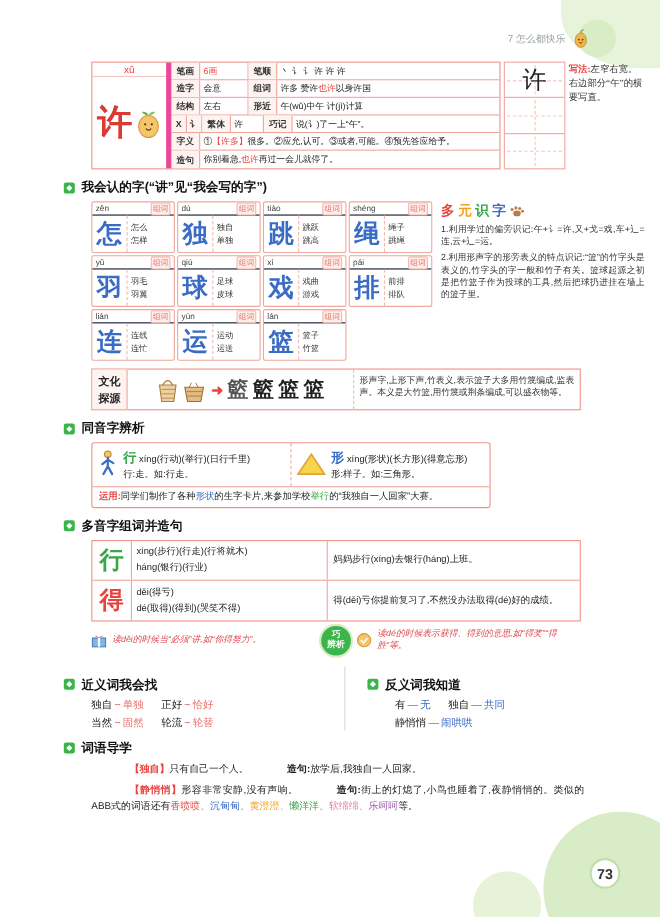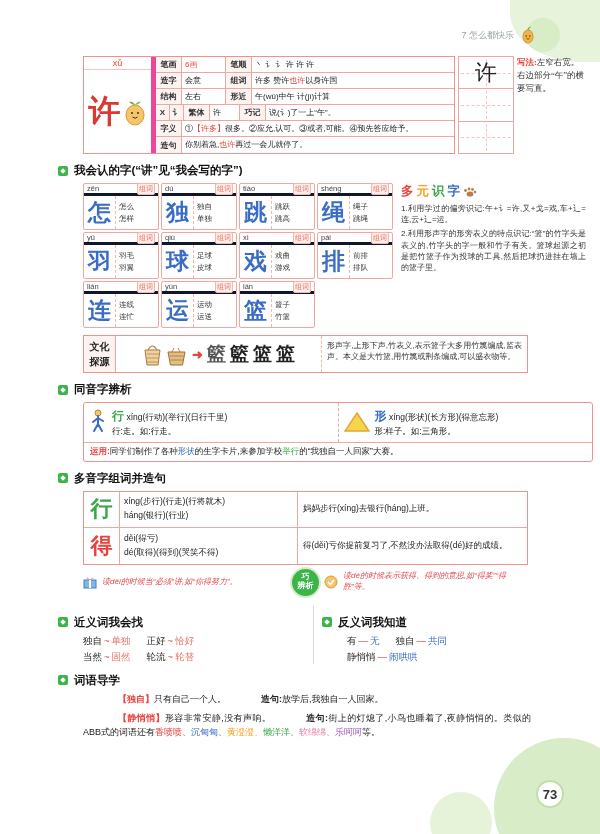--- a/index.html
+++ b/index.html
@@ -53,40 +53,40 @@
   .g-cell::before { content:""; position:absolute; left:2px; right:2px; top:50%; border-top:1px dashed #f5c5bf; }
   .g-cell::after { content:""; position:absolute; top:2px; bottom:2px; left:50%; border-left:1px dashed #f5c5bf; }
   .g-char { position:relative; z-index:1; }
   .hz-xiefa { width:70px; flex:none; font-size:8.5px; line-height:1.5; color:#333;font-family:Liberation Serif, serif; }
   .xiefa-label { color:#e8433e; font-weight:bold; }
 
   
   .renzi-wrap { display:flex; gap:6px; margin-left:25px; }
   .cards { width:312px; flex:none; display:flex; flex-wrap:wrap; gap:2px; align-content:flex-start; }
   .card { width:76px; height:47px; border:1px solid #f0a79d; border-radius:2px; background:#fff; }
-  .card-head { display:flex; justify-content:space-between; align-items:center; padding:0 3px; height:12px; border-bottom:3px solid #0f172a; font-size:7.5px; color:#444; }
+  .card-head { display:flex; justify-content:space-between; align-items:center; padding:0 3px; height:12px; border-bottom:1px solid #0f172a; font-size:7.5px; color:#444; }
   .card-tag { color:#e8736a; font-size:7px; border:1px solid #f3b7ae; padding:0 1px; border-radius:2px; background:#fdeeea; }
   .card-body { display:flex; height:33px; }
   .card-char { width:32px; flex:none; font-size:23px; color:#3a6cc5; font-weight:bold; display:flex; align-items:center; justify-content:center; border-right:1px dashed #f3b7ae; }
   .card-words { flex:1; font-size:7.5px; color:#333; display:flex; flex-direction:column; justify-content:center; gap:2px; padding-left:3px; }
   .duoyuan { flex:1; }
   .dy-title { display:flex; align-items:center; gap:3px; font-weight:bold; font-size:12.5px; margin-bottom:3px; }
   .duoyuan p { font-size:8px; line-height:1.4; color:#333; text-align:justify; margin-bottom:3px; }
 
   
   .culture { display:flex; width:445px; margin:7px 0 0 25px; border:1.5px solid #ef9288;gap:20px; }
   .cul-label { width:32px; flex:none; border-right:1px solid #f0a79d; background:#fdf3f1; display:flex; flex-direction:column; align-items:center; justify-content:center; font-weight:bold; font-size:10px; gap:1px; }
   .cul-imgs { display:flex; align-items:center; gap:4px; padding:4px 6px; flex:none; }
   .cul-char { font-size:19px; font-weight:bold; color:#222; }
   .cul-char.seal { color:#555; font-family:"Liberation Serif", serif; }
   .arrow-glyph { color:#e8433e; font-size:13px; font-weight:bold; }
   .cul-text { flex:1; font-size:8px; line-height:1.4; padding:4px 5px; color:#333; border-left:1px dashed #f3b7ae; text-align:justify; }
 
   
-  .ty-box { width:510px; margin-left:25px; border:1.5px solid #ef9288; border-radius:3px; }
+  .ty-box { width:363px; margin-left:25px; border:1.5px solid #ef9288; border-radius:3px; }
   .ty-top { display:flex; }
   .ty-half { flex:1; display:flex; gap:5px; padding:4px 5px; align-items:center; }
   .ty-half + .ty-half { border-left:1px dashed #f0a79d; }
   .ty-text { font-size:8.5px; line-height:1.5; }
   .ty-char { font-weight:bold; font-size:12px; }
   .ty-bottom { border-top:1px solid #f0a79d; padding:3px 6px; font-size:8.5px; line-height:1.4; }
   .yunyong { color:#e8433e; font-weight:bold; }
 
   
   .dyt { width:445px; margin-left:25px; border:1.5px solid #ef9288; }
@@ -95,21 +95,21 @@
   .dyt-char { width:36px; flex:none; display:flex; align-items:center; justify-content:center; font-size:22px; font-weight:bold; border-right:1px solid #f0a79d; }
   .dyt-mid { width:178px; flex:none; border-right:1px solid #f0a79d; font-size:8.5px; display:flex; flex-direction:column; justify-content:center; gap:2px; padding:2px 4px; }
   .dyt-sent { flex:1; font-size:8.5px; display:flex; align-items:center; padding:2px 5px; line-height:1.35; }
   .dy-notes { width:445px; margin:4px 0 0 25px; display:flex; align-items:center; gap:5px; }
   .note { flex:1; font-size:8px; color:#e0484f; font-style:italic; line-height:1.35; }
   .badge { width:27px; height:27px; flex:none; background:#3bb44a; border-radius:50%; color:#fff; display:flex; flex-direction:column; align-items:center; justify-content:center; font-size:8px; font-weight:bold; line-height:1.1; box-shadow:0 0 0 2px #d8ecc8; }
 
   
   .two-col { display:flex; margin-top:10px; }
   .col-l { width:255px; flex:none; }
-  .col-r { flex:1; border-left:1px solid #d7d7d7; padding-left:8px; }
+  .col-r { flex:1; border-left:1px solid #d7d7d7; padding-left:20px; }
   .pair-row { margin:3px 0 0 25px; font-size:9.5px; display:flex; gap:16px; color:#222; }
   .pair-row .sep { color:#e8433e; margin:0 2px; }
   .pb-red { color:#e8736a; }
   .pb-blue { color:#3a6cc5; }
 
   
   .dx-item { width:448px; margin:5px 0 0 25px; font-size:9px; line-height:1.55; text-align:justify; color:#222; }
 </style>
 </head>
 <body>

